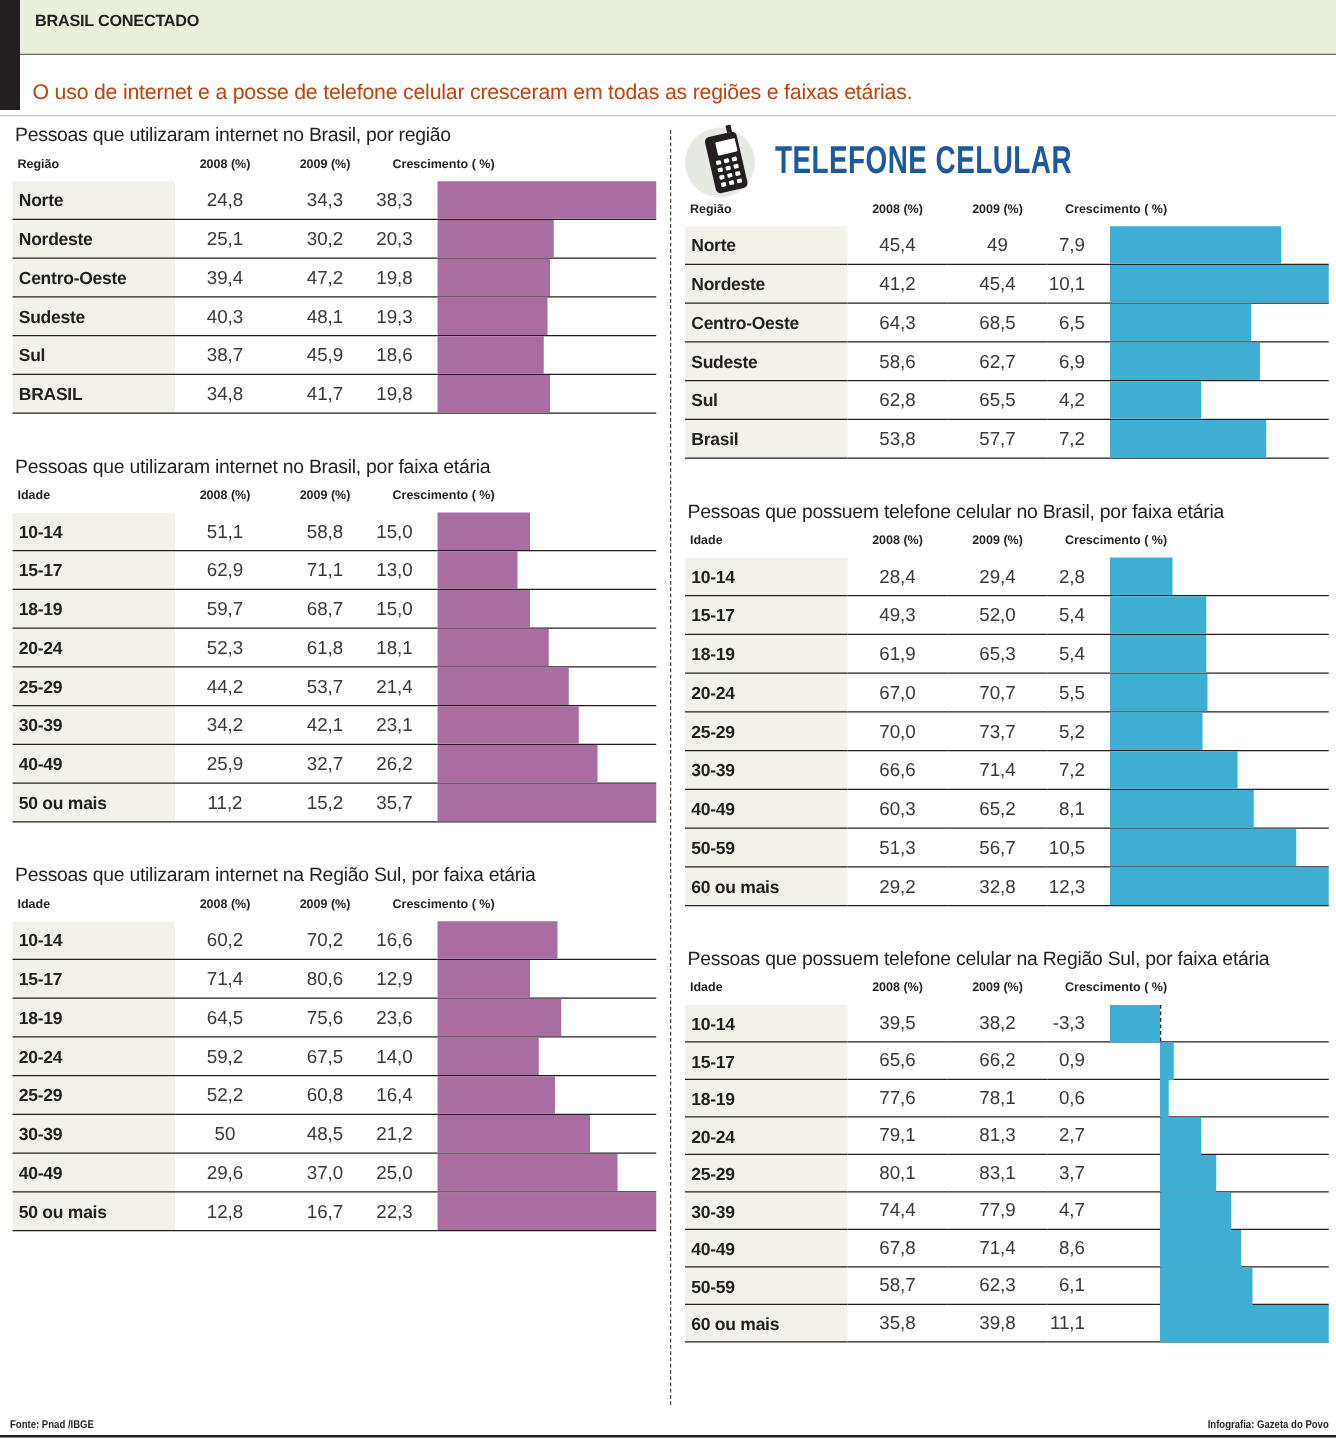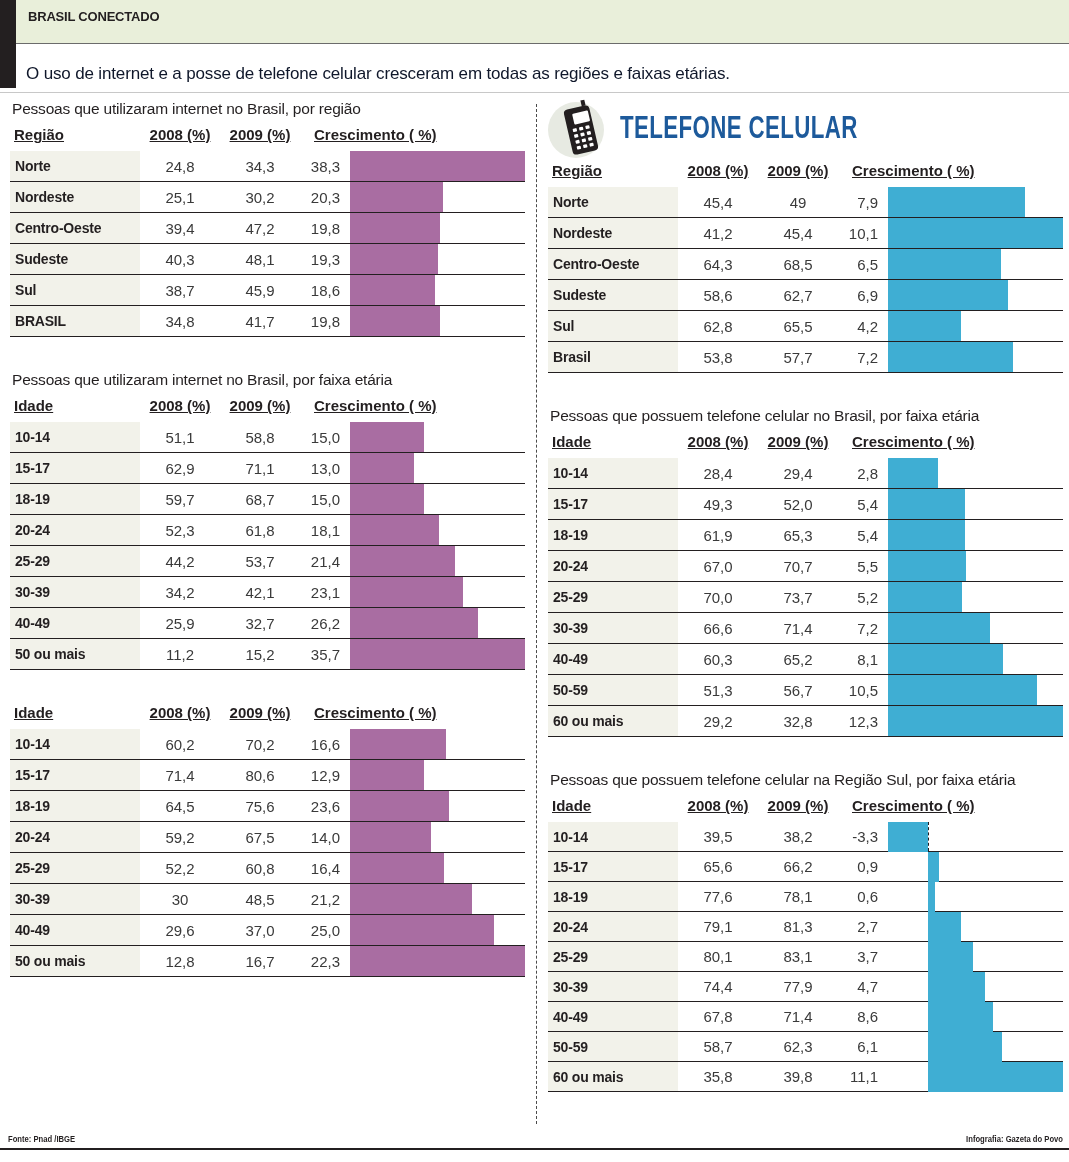--- a/index.html
+++ b/index.html
@@ -23,21 +23,21 @@
     position:absolute; left:0; top:0; width:16px; height:88px;
     background:#231f20;
   }
   #header-title {
     position:absolute; left:28px; top:9px;
     font-size:13px; font-weight:bold; letter-spacing:-0.2px;
     color:#231f20;
   }
   #subtitle {
     position:absolute; left:26px; top:64px;
-    font-size:17px; color:#0f172a; letter-spacing:-0.15px;
+    font-size:17px; color:#c2410c; letter-spacing:-0.15px;
   }
   #header-rule {
     position:absolute; left:0; top:92px; width:1069px; height:1px;
     background:#c8c8c8;
   }
 
   
   #col-left  { position:absolute; left:10px;  top:100px; width:515px; }
   #col-right { position:absolute; left:548px; top:100px; width:515px; }
 
@@ -67,35 +67,35 @@
     margin:0 0 8px 2px; white-space:nowrap;
   }
   .dtable { width:100%; border-collapse:collapse; table-layout:fixed; }
   .dtable col.c-label { width:130px; }
   .dtable col.c-y1    { width:80px; }
   .dtable col.c-y2    { width:80px; }
   .dtable col.c-growth{ width:50px; }
   .dtable col.c-bar   { width:auto; }
 
   .dtable th {
-    font-size:15px; font-weight:bold; color:#231f20;
-    padding:0 0 7px 0; text-align:center; white-space:nowrap;text-decoration:underline;
+    font-size:10px; font-weight:bold; color:#231f20;
+    padding:0 0 7px 0; text-align:center; white-space:nowrap;
   }
   .dtable th.th-label { text-align:left; padding-left:4px; }
   .dtable th.th-growth { text-align:left; padding-left:14px; }
 
   .dtable td { height:30px; vertical-align:middle; border-bottom:1px solid #231f20; }
   .dtable tr:first-child td { border-top:1px solid #fff; }
 
   td.c-label {
     background:#F2F2EA; font-size:14px; font-weight:bold;
     padding-left:5px; letter-spacing:-0.2px; white-space:nowrap;
   }
   td.c-num { font-size:15px; text-align:center; color:#3a3a3a; }
-  td.c-grw { font-size:15px; text-align:right; color:#3a3a3a; padding-right:10px; }
+  td.c-grw { font-size:15px; text-align:right; color:#3a3a3a; padding-right:20px; }
   td.c-bar { padding:0; position:relative; }
 
   .bar { height:30px; display:block; }
   .bar.purple { background:#A96DA2; }
   .bar.blue   { background:#3FAED3; }
 
   
   td.c-bar-signed { padding:0; position:relative; }
   .zeroline {
     position:absolute; top:0; bottom:0; left:var(--zero,50%);
@@ -307,20 +307,21 @@
               <span class="bar purple" style="width: 100%;"></span>
             </td>
           </tr>
         </tbody>
     </table>
   </div>
 
   <div class="block-gap"></div>
 
   <div>
+    <div class="table-caption">Pessoas que utilizaram internet na Região Sul, por faixa etária</div>
     <table class="dtable">
       <colgroup>
           <col class="c-label">
           <col class="c-y1">
           <col class="c-y2">
           <col class="c-growth">
           <col class="c-bar">
         </colgroup>
       <thead>
           <tr>
@@ -371,21 +372,21 @@
             <td class="c-label">25-29</td>
             <td class="c-num">52,2</td>
             <td class="c-num">60,8</td>
             <td class="c-grw">16,4</td>
             <td class="c-bar">
               <span class="bar purple" style="width: 53.9474%;"></span>
             </td>
           </tr>
           <tr>
             <td class="c-label">30-39</td>
-            <td class="c-num">30</td>
+            <td class="c-num">50</td>
             <td class="c-num">48,5</td>
             <td class="c-grw">21,2</td>
             <td class="c-bar">
               <span class="bar purple" style="width: 69.7368%;"></span>
             </td>
           </tr>
           <tr>
             <td class="c-label">40-49</td>
             <td class="c-num">29,6</td>
             <td class="c-num">37,0</td>

